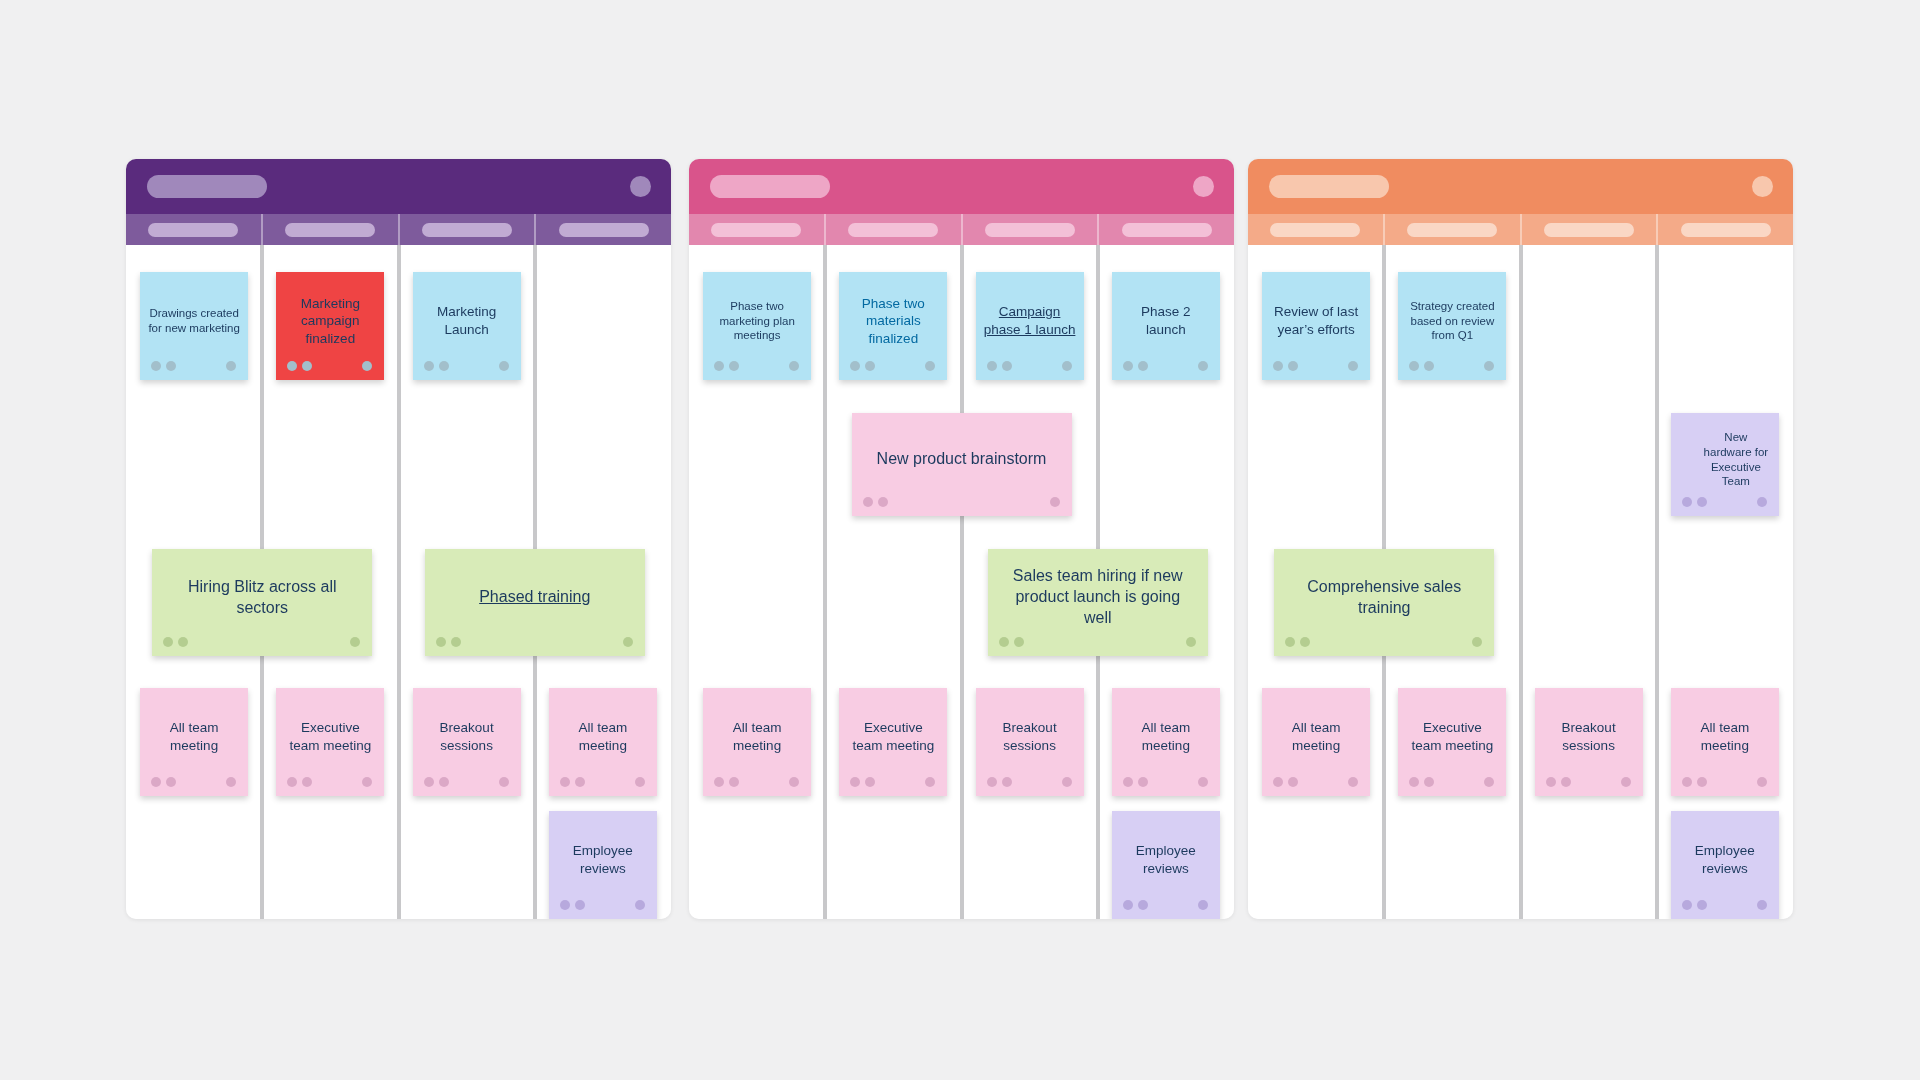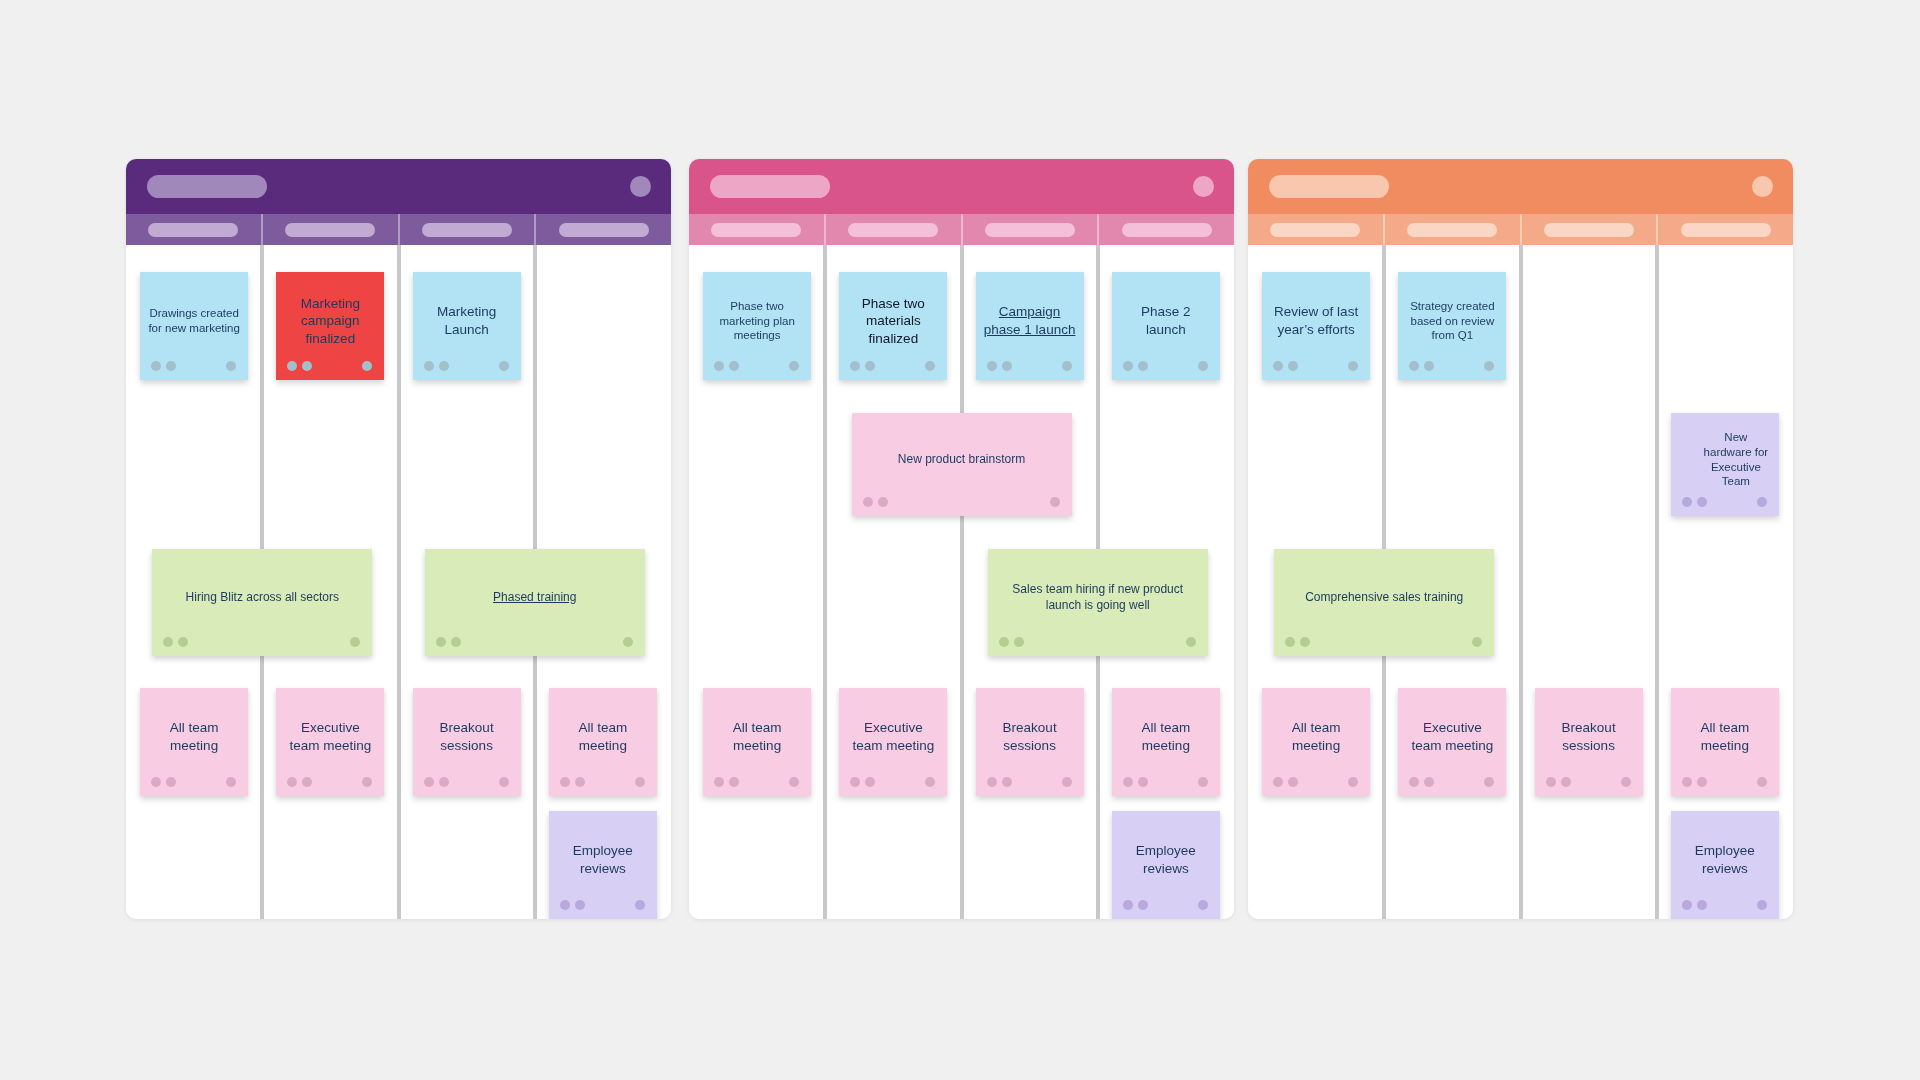--- a/index.html
+++ b/index.html
@@ -44,21 +44,21 @@
   }
   .card{
     position:absolute;display:flex;align-items:center;justify-content:center;
     box-shadow:0 3px 6px rgba(0,0,0,0.18);
   }
   .card-text{
     text-align:center;line-height:1.3;padding:4px 8px 14px 8px;font-weight:500;
   }
   .size-sm{font-size:11.5px;}
   .size-md{font-size:13.5px;}
-  .size-lg{font-size:12px;}
+  .size-lg{font-size:16px;}
   .card.wide .card-text{padding:4px 18px 14px 18px;}
   .dot{
     position:absolute;bottom:9px;width:10px;height:10px;border-radius:50%;
   }
   .dot.d1{left:11px;}
   .dot.d2{left:26px;}
   .dot.d3{right:12px;}
 </style>
 </head>
 <body style="background: rgb(240, 240, 241);">
@@ -172,21 +172,21 @@
         <div class="divider" style="left: 134.25px; background: rgb(200, 200, 202);"></div>
         <div class="divider" style="left: 270.5px; background: rgb(200, 200, 202);"></div>
         <div class="divider" style="left: 406.75px; background: rgb(200, 200, 202);"></div>
         <div class="card" style="left: 14.125px; top: 27px; width: 108px; height: 108px; background: rgb(178, 227, 244);">
           <div class="card-text size-sm" style="color: rgb(28, 58, 94);">Phase two marketing plan meetings</div>
           <span class="dot d1" style="background: rgb(162, 191, 203);"></span>
           <span class="dot d2" style="background: rgb(162, 191, 203);"></span>
           <span class="dot d3" style="background: rgb(162, 191, 203);"></span>
         </div>
         <div class="card" style="left: 150.375px; top: 27px; width: 108px; height: 108px; background: rgb(178, 227, 244);">
-          <div class="card-text size-md" style="color: #0f172a;">Phase two materials finalized</div>
+          <div class="card-text size-md" style="color: #0369a1;">Phase two materials finalized</div>
           <span class="dot d1" style="background: rgb(162, 191, 203);"></span>
           <span class="dot d2" style="background: rgb(162, 191, 203);"></span>
           <span class="dot d3" style="background: rgb(162, 191, 203);"></span>
         </div>
         <div class="card" style="left: 286.625px; top: 27px; width: 108px; height: 108px; background: rgb(178, 227, 244);">
           <div class="card-text size-md" style="color: rgb(28, 58, 94); text-decoration: underline;">Campaign phase 1 launch</div>
           <span class="dot d1" style="background: rgb(162, 191, 203);"></span>
           <span class="dot d2" style="background: rgb(162, 191, 203);"></span>
           <span class="dot d3" style="background: rgb(162, 191, 203);"></span>
         </div>

